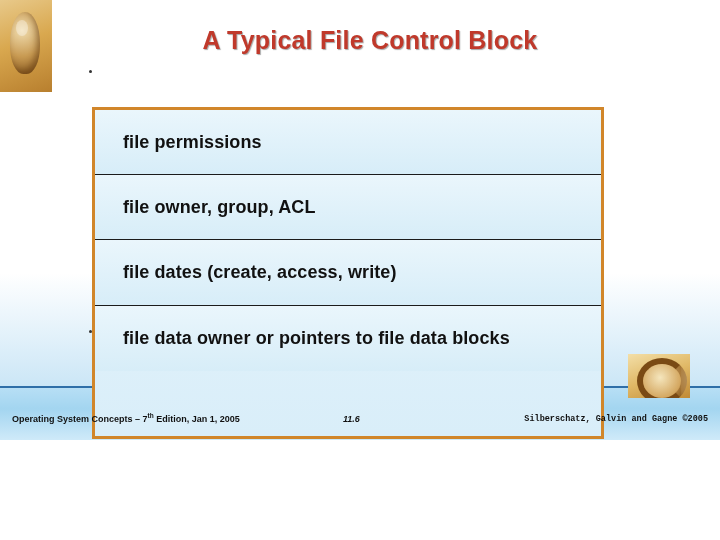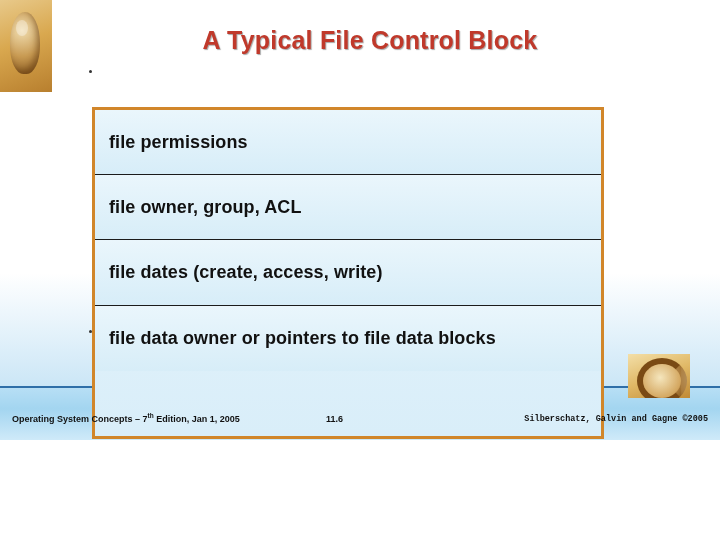--- a/index.html
+++ b/index.html
@@ -129,46 +129,47 @@
     display: flex;
     align-items: center;
     border-bottom: 1.6px solid #1b1b1b;
     box-sizing: border-box;
     background: linear-gradient(to bottom, #eaf6fc 0%, #d7edf8 100%);
   }
   .fcb-row:last-child {
     border-bottom: none;
   }
   .fcb-row .label {
-    padding-left: 14px;
+    padding-left: 28px;
     font-size: 18px;
     color: #111111;
     font-weight: 600;
     letter-spacing: 0.1px;
   }
   
   .footer-left {
     position: absolute;
     left: 12px;
     bottom: 16px;
     font-size: 9px;
     color: #111111;
     font-weight: bold;
   }
   .footer-left sup {
     font-size: 6.5px;
     vertical-align: super;
   }
   .footer-center {
     position: absolute;
-    left: 326px;
+    left: 343px;
     bottom: 16px;
     font-size: 9px;
     color: #111111;
     font-weight: bold;
+    font-style: italic;
   }
   .footer-right {
     position: absolute;
     right: 12px;
     bottom: 16px;
     font-size: 8.5px;
     color: #111111;
     font-weight: bold;
     font-family: Liberation Mono, monospace;
   }

